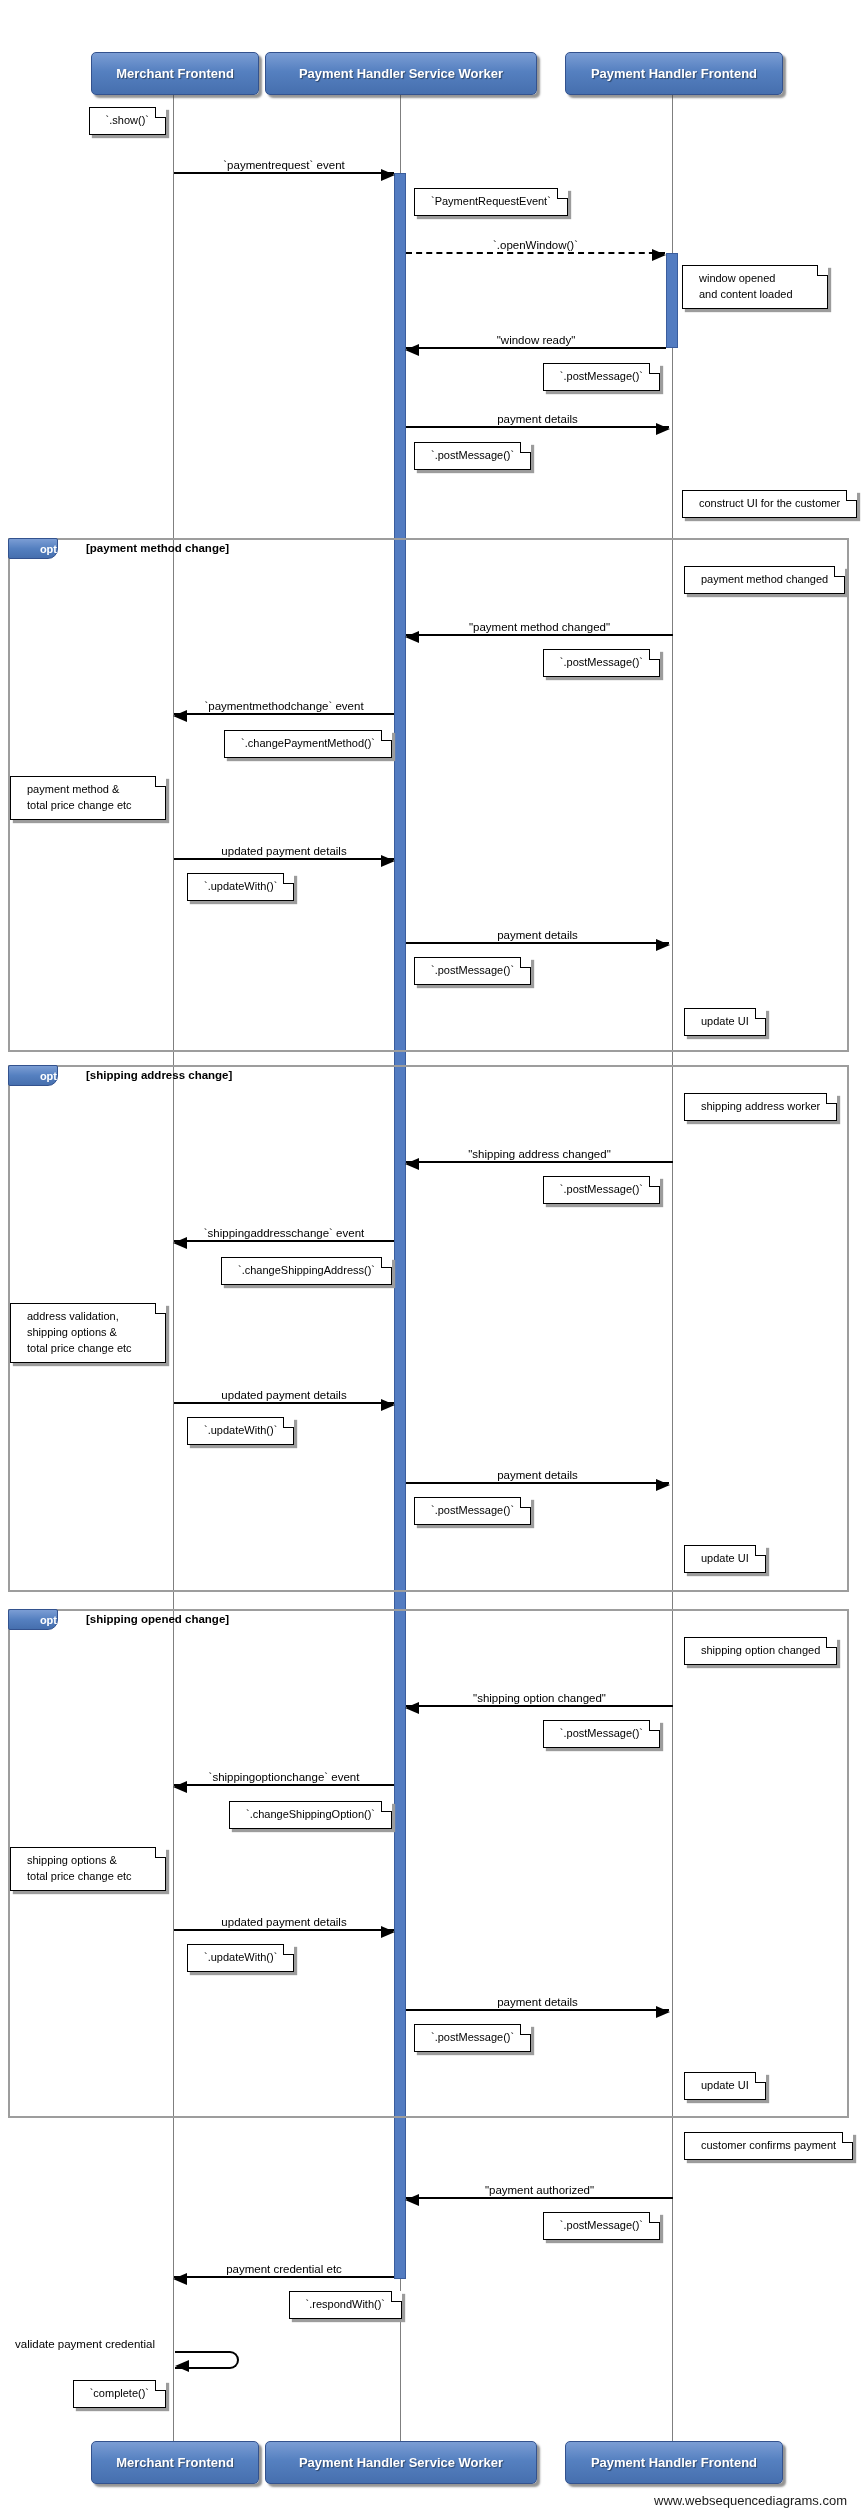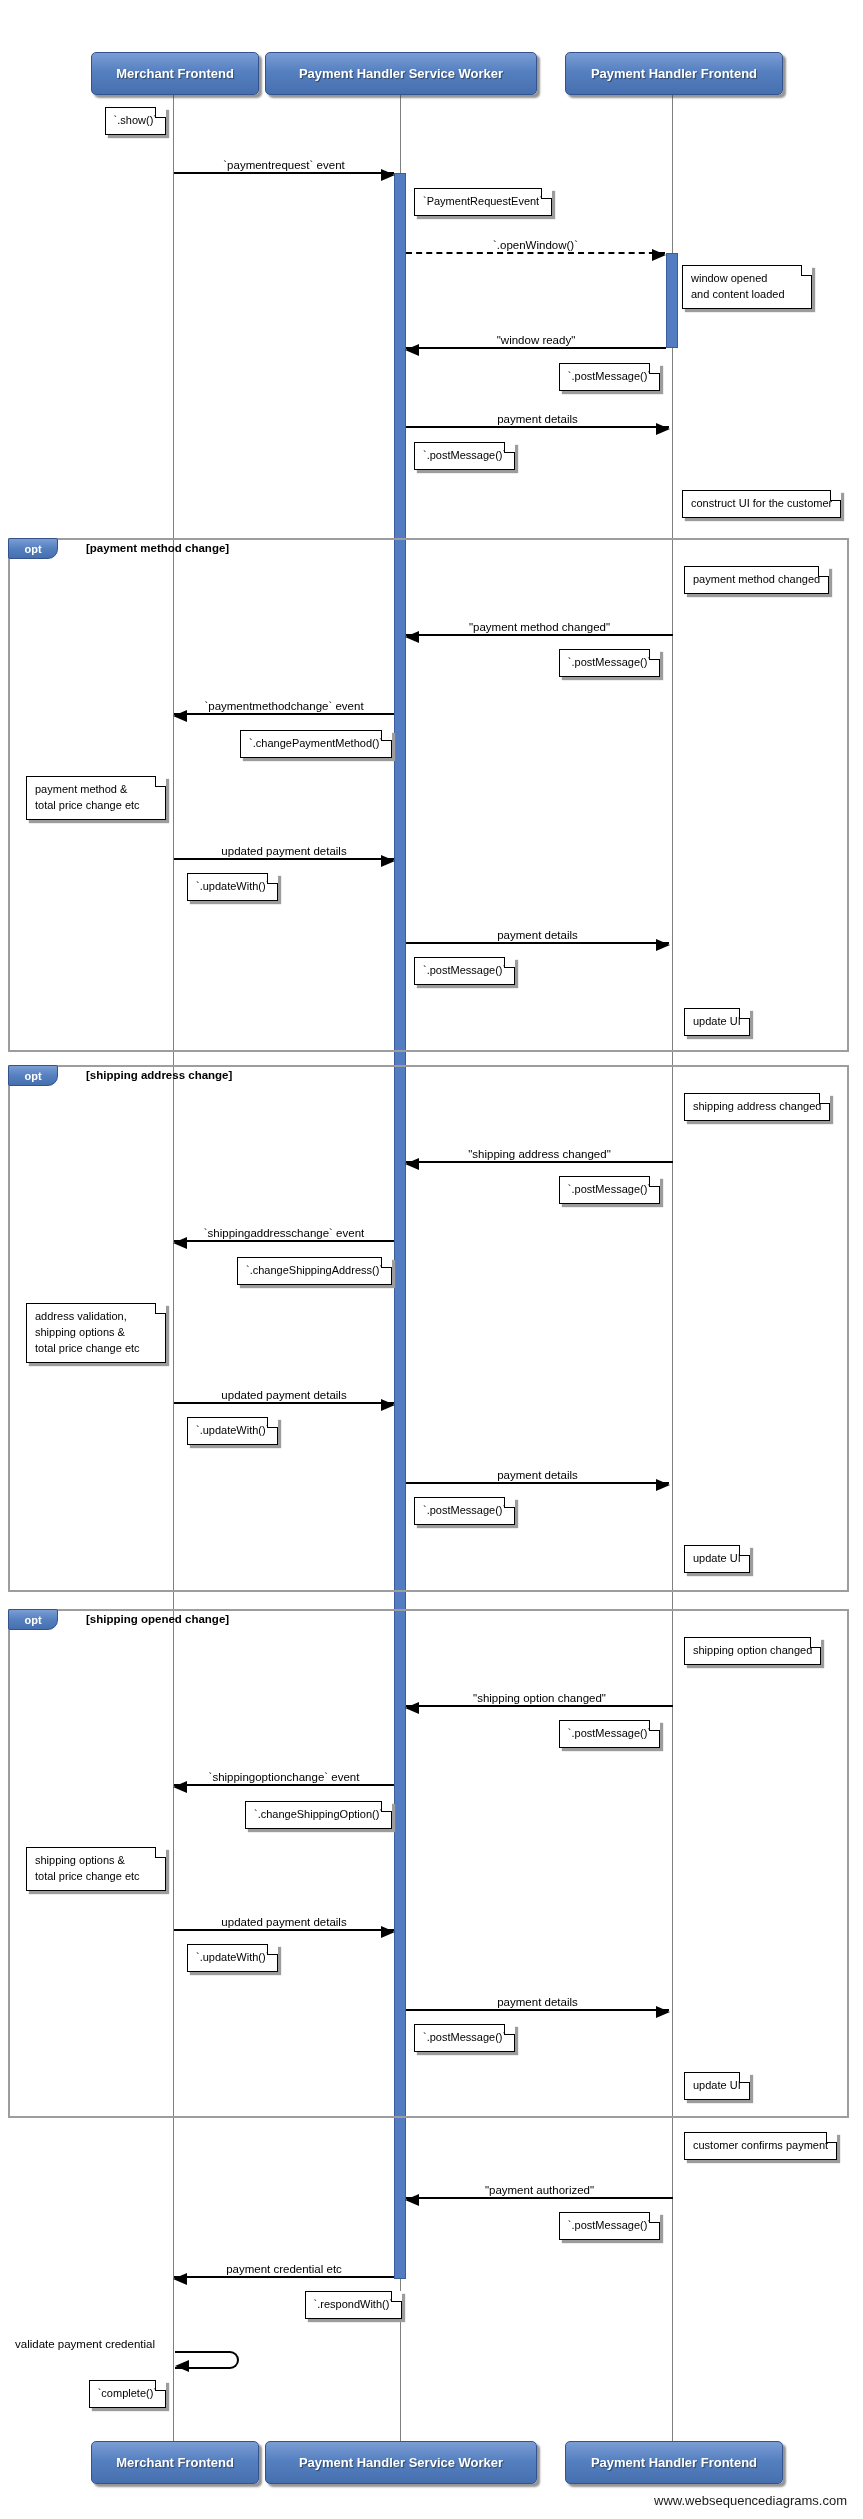--- a/index.html
+++ b/index.html
@@ -14,38 +14,38 @@
   .participant{position:absolute;height:41px;line-height:41px;text-align:center;
     color:#fff;font-size:13px;font-weight:bold;
     background:linear-gradient(180deg,#7b9dd4 0%,#5580c0 45%,#466fae 100%);
     border:1px solid #33528e;border-radius:5px;
     box-shadow:3px 3px 2px rgba(60,60,60,.55);
     text-shadow:1px 1px 1px rgba(0,0,0,.45);}
 
   .bar{position:absolute;width:12px;background:#537cc1;border:1px solid #3a5d9d;box-sizing:border-box;}
 
   .note{position:absolute;background:#fff;border:1px solid #000;
-        padding:5px 8px;font-size:11px;line-height:1.45;white-space:nowrap;
+        padding:5px 16px;font-size:11px;line-height:1.45;white-space:nowrap;
         box-shadow:3px 3px 1px #9c9c9c;}
   .note.ml{white-space:pre-line;}
   .note::after{content:'';position:absolute;top:-1px;right:-1px;width:10px;height:10px;
         background:#fff;border-left:1px solid #000;border-bottom:1px solid #000;}
 
   .msg{position:absolute;height:20px;}
   .mlabel{position:absolute;left:0;right:0;bottom:3px;text-align:center;
           font-size:11.5px;white-space:nowrap;}
   .mline{position:absolute;left:0;right:0;bottom:0;height:0;border-top:2px solid #000;}
   .msg.dashed .mline{border-top-style:dashed;}
   .mhead{position:absolute;bottom:-7px;width:0;height:0;
          border-top:6px solid transparent;border-bottom:6px solid transparent;}
   .msg.right .mhead{right:-1px;border-left:14px solid #000;}
   .msg.left  .mhead{left:-1px;border-right:14px solid #000;}
 
   .optframe{position:absolute;border:2px solid #9d9d9d;box-sizing:border-box;}
-  .optbadge{position:absolute;width:50px;height:21px;line-height:21px;text-align:center;
+  .optbadge{position:absolute;width:50px;height:21px;line-height:21px;text-align:right;
     color:#fff;font-size:11px;font-weight:bold;
     background:linear-gradient(180deg,#7b9dd4 0%,#5580c0 50%,#466fae 100%);
     border:1px solid #33528e;border-radius:2px 2px 10px 2px;box-sizing:border-box;}
   .optcond{position:absolute;font-size:11.5px;font-weight:bold;white-space:nowrap;}
 
   .selfloop{position:absolute;border:2px solid #000;border-left:none;
             border-radius:0 9px 9px 0;}
   .selfhead{position:absolute;width:0;height:0;
             border-top:6px solid transparent;border-bottom:6px solid transparent;
             border-right:14px solid #000;}
@@ -194,21 +194,21 @@
 
   <div class="note" style="left:684px;top:566px">payment method changed</div>
   <div class="note" style="right:203px;top:649px">`.postMessage()`</div>
   <div class="note" style="right:471px;top:730px">`.changePaymentMethod()`</div>
   <div class="note ml" style="right:697px;top:776px;width:122px">payment method &amp;
 total price change etc</div>
   <div class="note" style="left:187px;top:873px">`.updateWith()`</div>
   <div class="note" style="left:414px;top:957px">`.postMessage()`</div>
   <div class="note" style="left:684px;top:1008px">update UI</div>
 
-  <div class="note" style="left:684px;top:1093px">shipping address changed</div>
+  <div class="note" style="left:684px;top:1093px">shipping address worker</div>
   <div class="note" style="right:203px;top:1176px">`.postMessage()`</div>
   <div class="note" style="right:471px;top:1257px">`.changeShippingAddress()`</div>
   <div class="note ml" style="right:697px;top:1303px;width:122px">address validation,
 shipping options &amp;
 total price change etc</div>
   <div class="note" style="left:187px;top:1417px">`.updateWith()`</div>
   <div class="note" style="left:414px;top:1497px">`.postMessage()`</div>
   <div class="note" style="left:684px;top:1545px">update UI</div>
 
   <div class="note" style="left:684px;top:1637px">shipping option changed</div>

